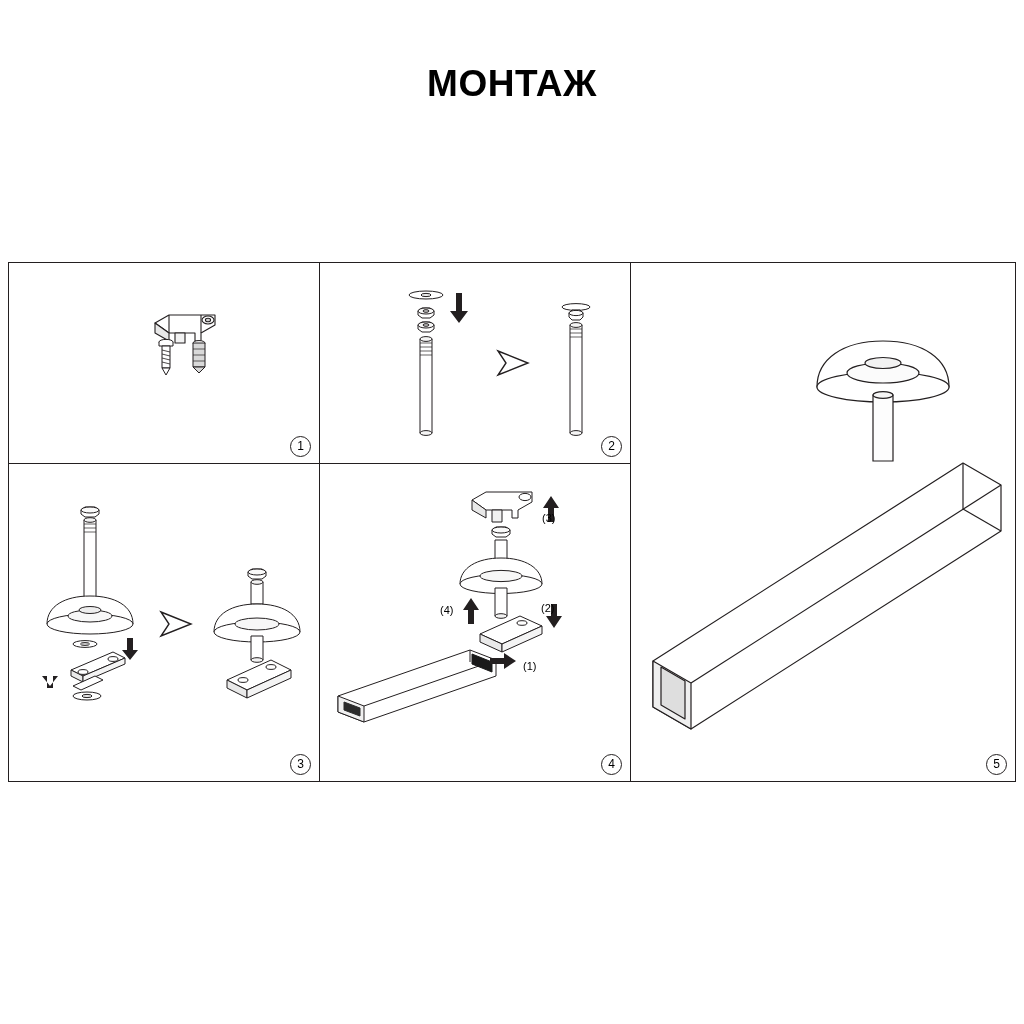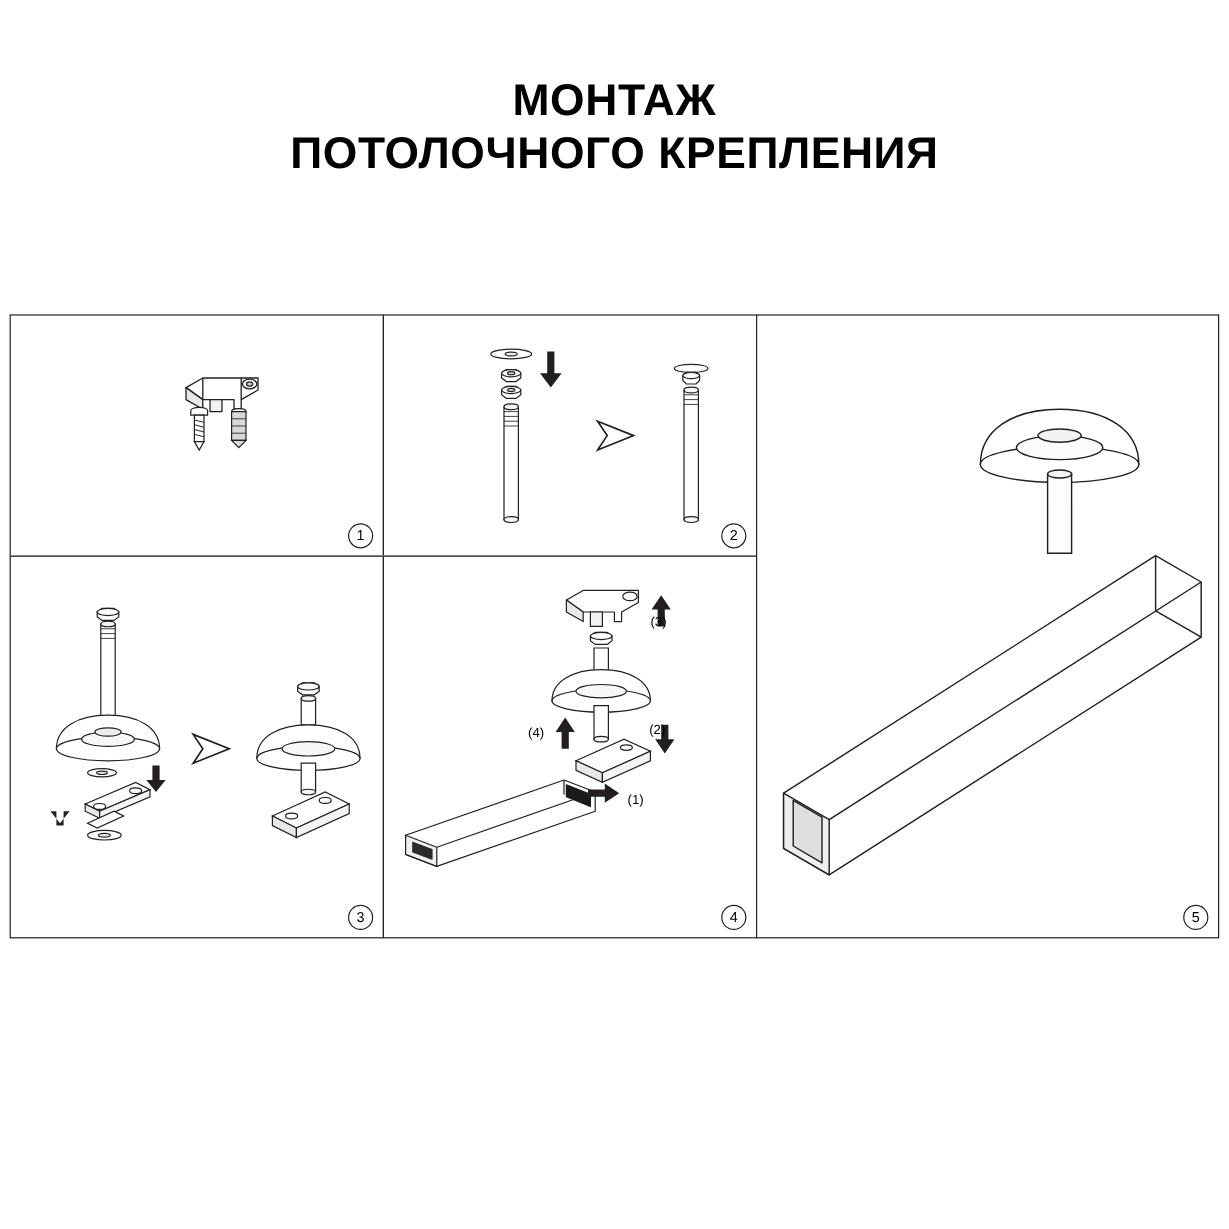--- a/index.html
+++ b/index.html
@@ -67,21 +67,20 @@
     position: absolute;
     left: 0;
     top: 0;
   }
 </style>
 </head>
 <body>
 
 <div class="title-block">
   <div class="title-line">МОНТАЖ</div>
-  <div class="title-line">ПОТОЛОЧНОГО КРЕПЛЕНИЯ</div>
 </div>
 
 <div class="diagram">
 
   <div class="panel p1">
     <svg class="art" width="310" height="200" viewBox="0 0 310 200">
       <g stroke="#231f20" stroke-width="1.1" fill="#ffffff" stroke-linejoin="round">
 
         <path d="M146 60 L160 52 L206 52 L206 62 L192 70 L192 78 L186 78 L186 70 L160 70 Z"></path>
         <path d="M146 60 L146 70 L160 78 L160 70 Z" fill="#e8e8e8"></path>

